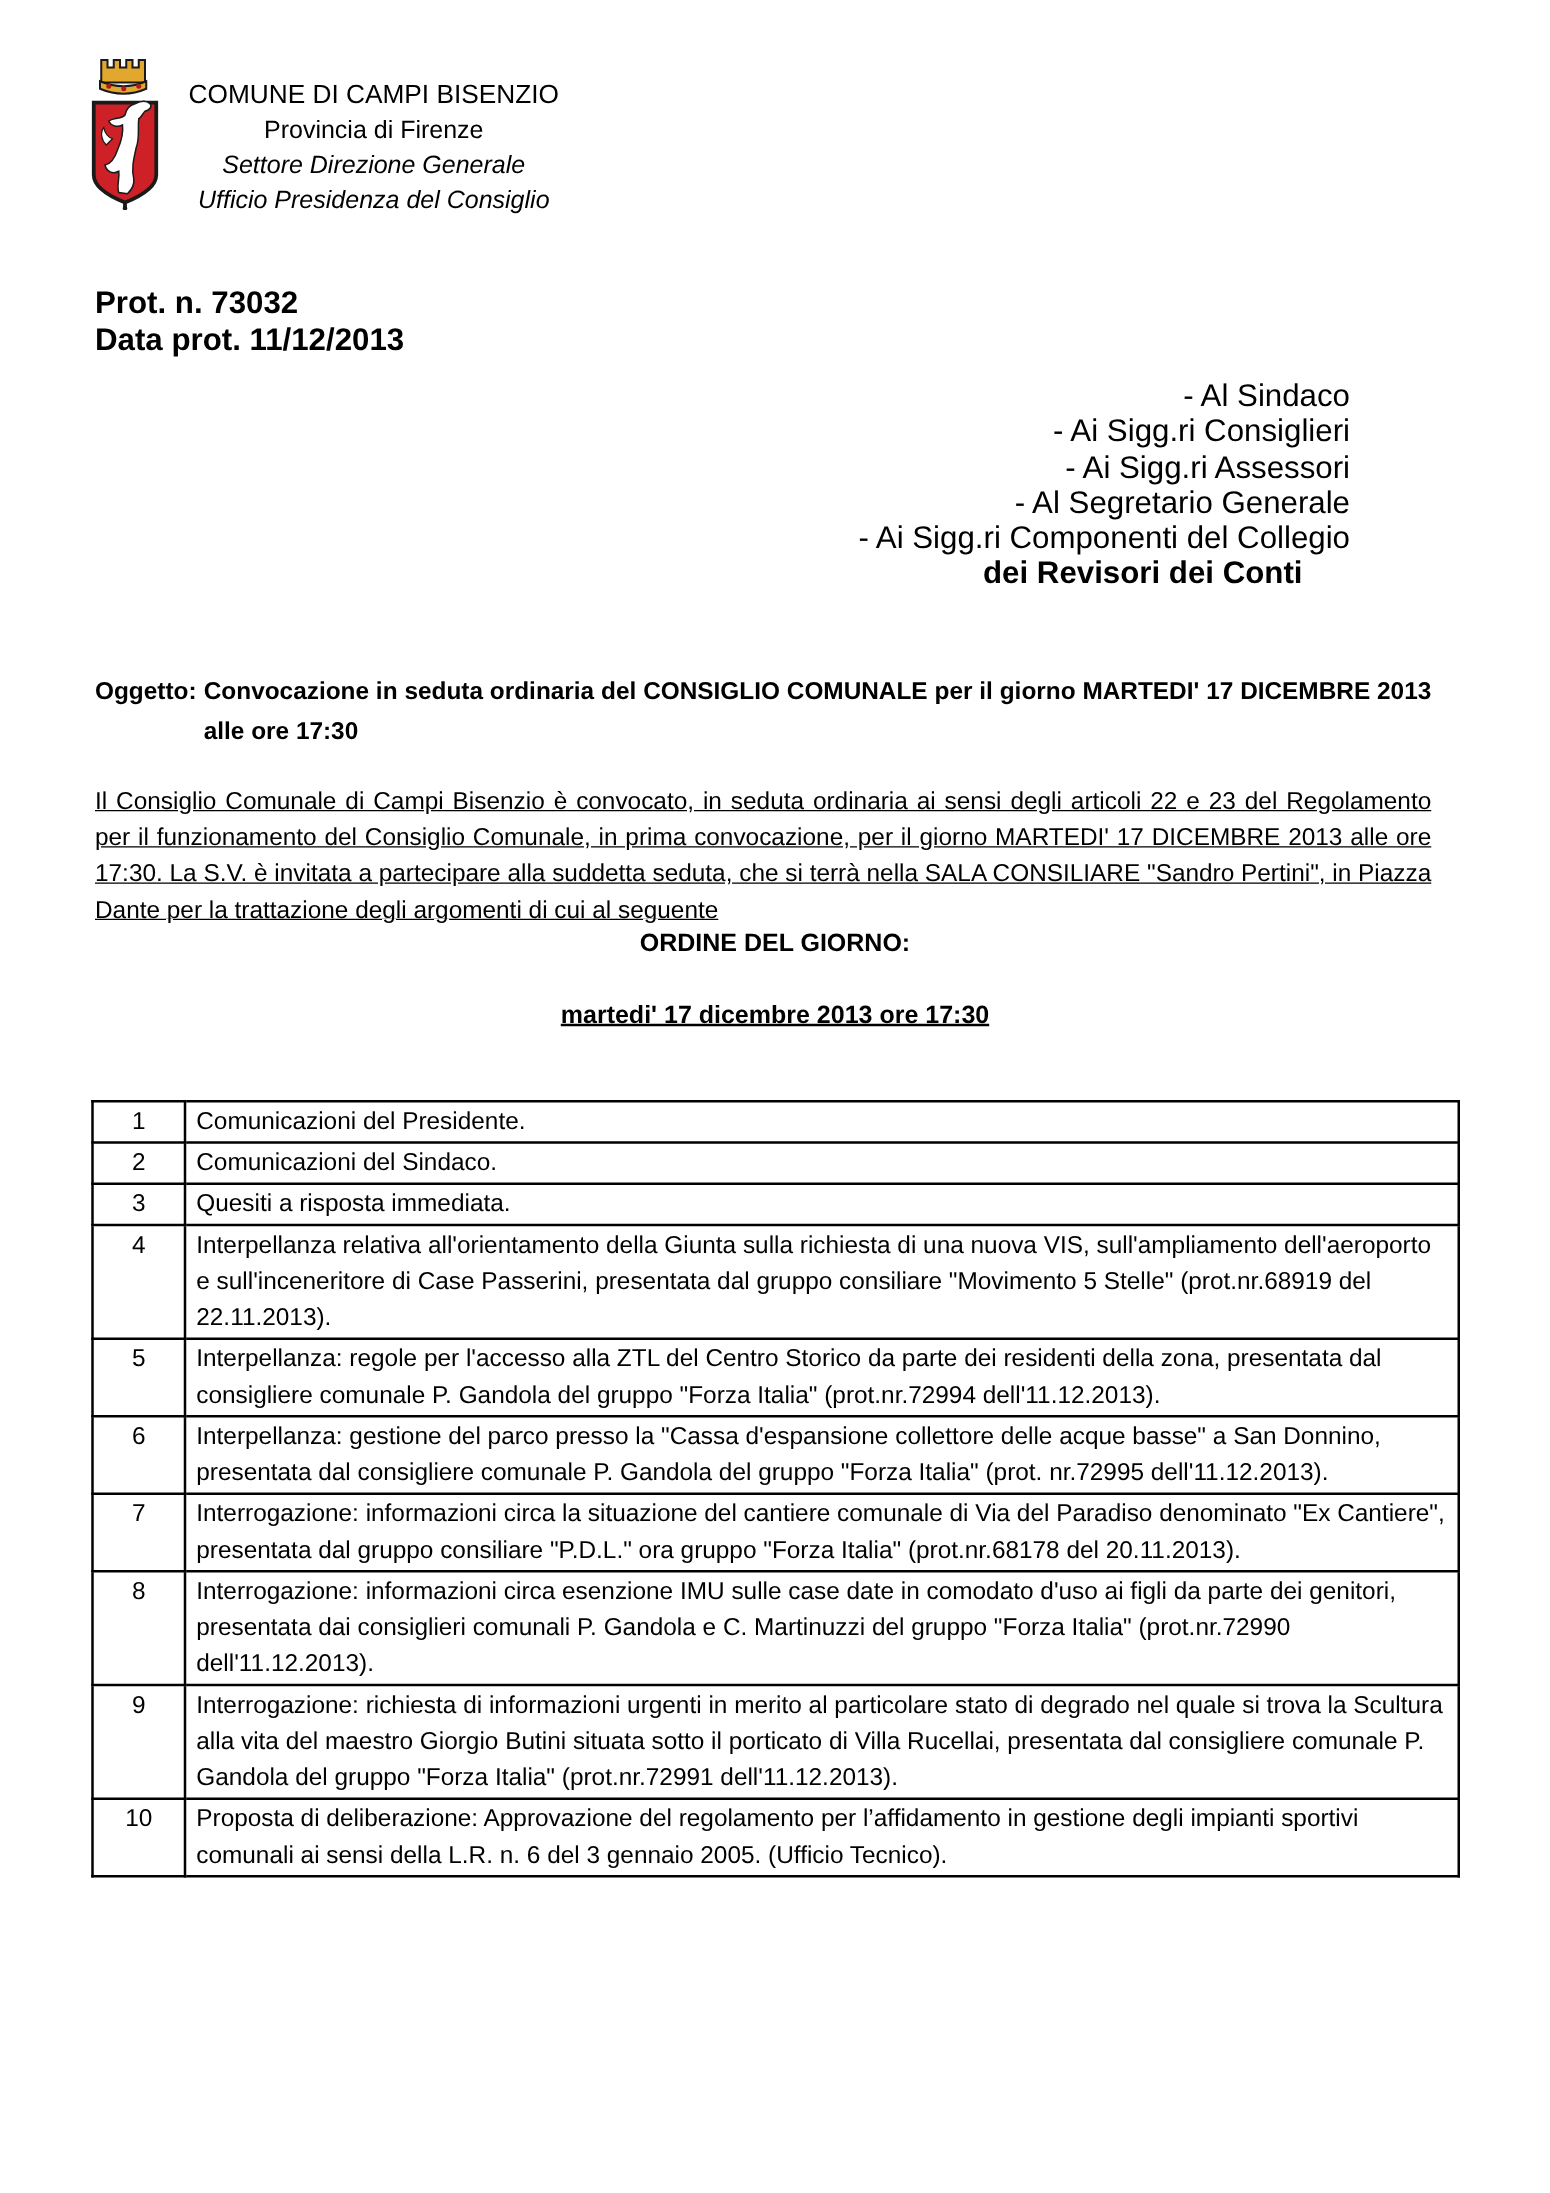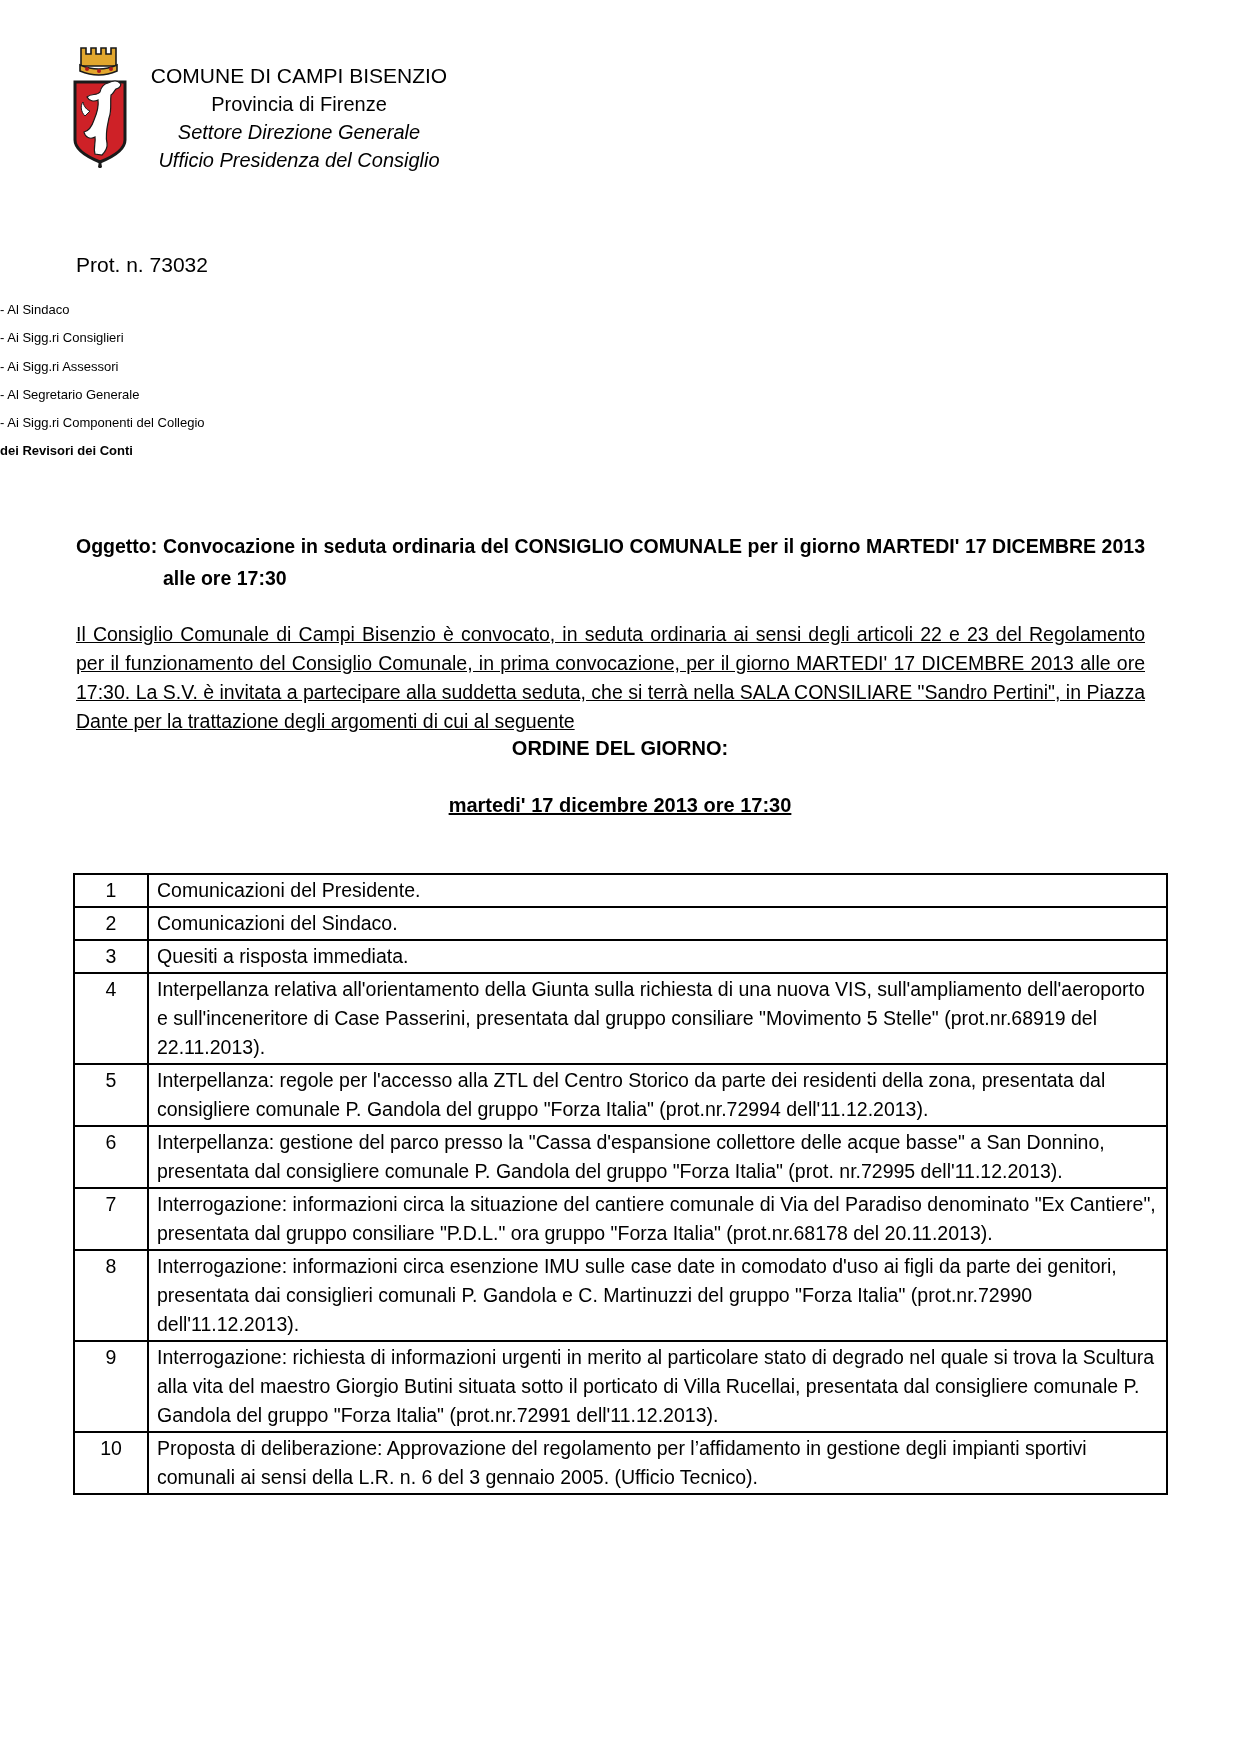--- a/index.html
+++ b/index.html
@@ -17,26 +17,26 @@
   .logo-wrap { width: 64px; flex: none; }
   .org-block {
     margin-top: 22px; margin-left: 14px;
     width: 306px; text-align: center;
     font-size: 20px; line-height: 28px;
   }
   .org-name { font-size: 21px; }
   .italic { font-style: italic; }
 
   
-  .protocol { margin: 70px 0 0 76px; font-size: 21px; line-height: 30px; }
+  .protocol { margin: 46px 0 0 76px; font-size: 25px; line-height: 30px; font-weight: bold; }
 
   
   .recipients {
     margin-top: 16px; margin-right: 160px;
-    font-size: 13px; line-height: 28.3px;
+    text-align: right; font-size: 25px; line-height: 28.3px;
   }
   .recipients .offset { padding-right: 38px; font-weight: bold; }
 
   
   .subject {
     margin: 64px 95px 0 76px;
     display: flex; font-weight: bold;
     font-size: 19.5px; line-height: 32px;
   }
   .subject-label { flex: none; width: 87px; }
@@ -113,20 +113,21 @@
     <div class="org-block">
       <div class="org-name">COMUNE DI CAMPI BISENZIO</div>
       <div>Provincia di Firenze</div>
       <div class="italic">Settore Direzione Generale</div>
       <div class="italic">Ufficio Presidenza del Consiglio</div>
     </div>
   </div>
 
   <div class="protocol">
     <div>Prot. n. 73032</div>
+    <div>Data prot. 11/12/2013</div>
   </div>
 
   <div class="recipients">
     <div>- Al Sindaco</div>
     <div>- Ai Sigg.ri Consiglieri</div>
     <div>- Ai Sigg.ri Assessori</div>
     <div>- Al Segretario Generale</div>
     <div>- Ai Sigg.ri Componenti del Collegio</div>
     <div class="offset">dei Revisori dei Conti</div>
   </div>

